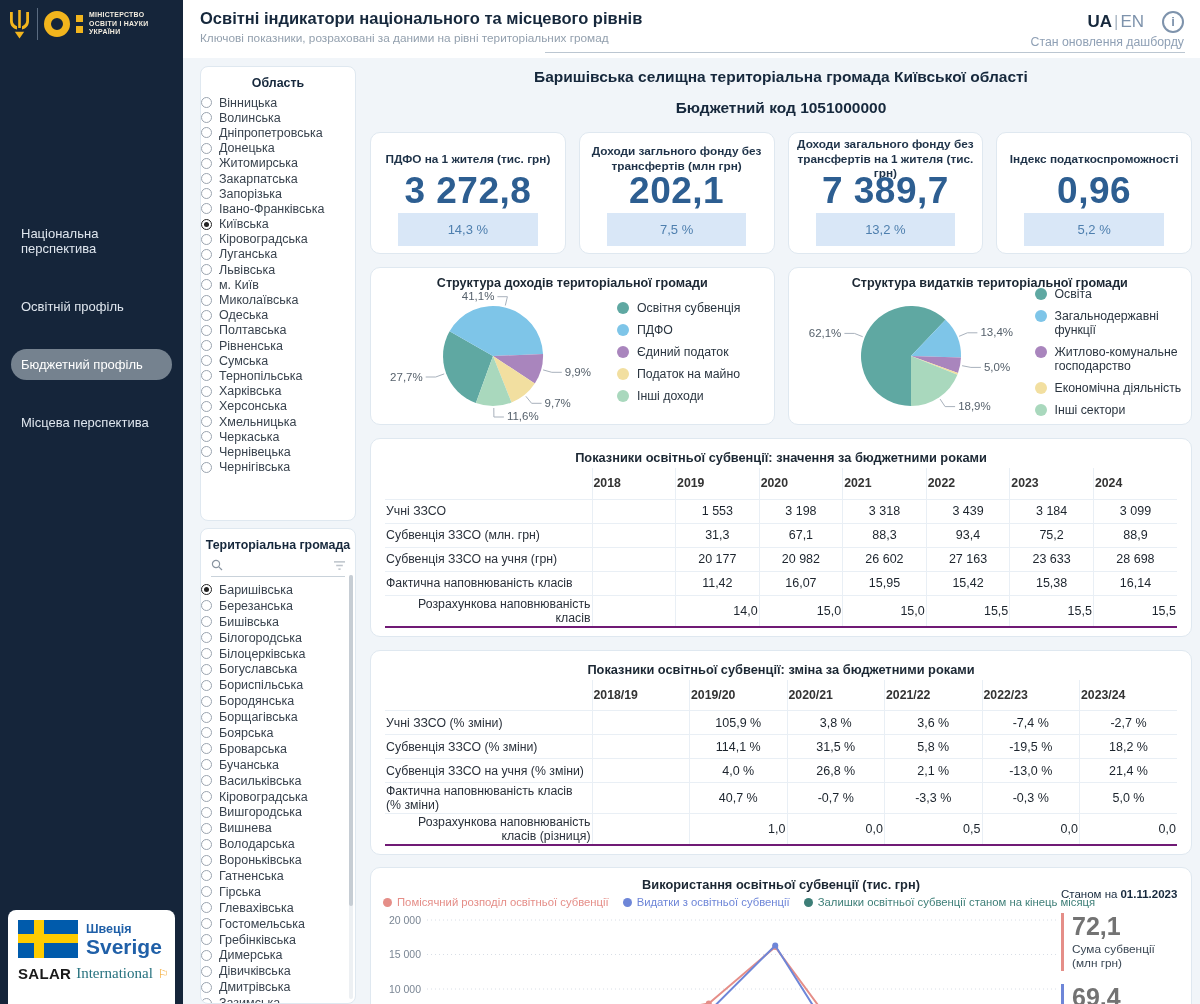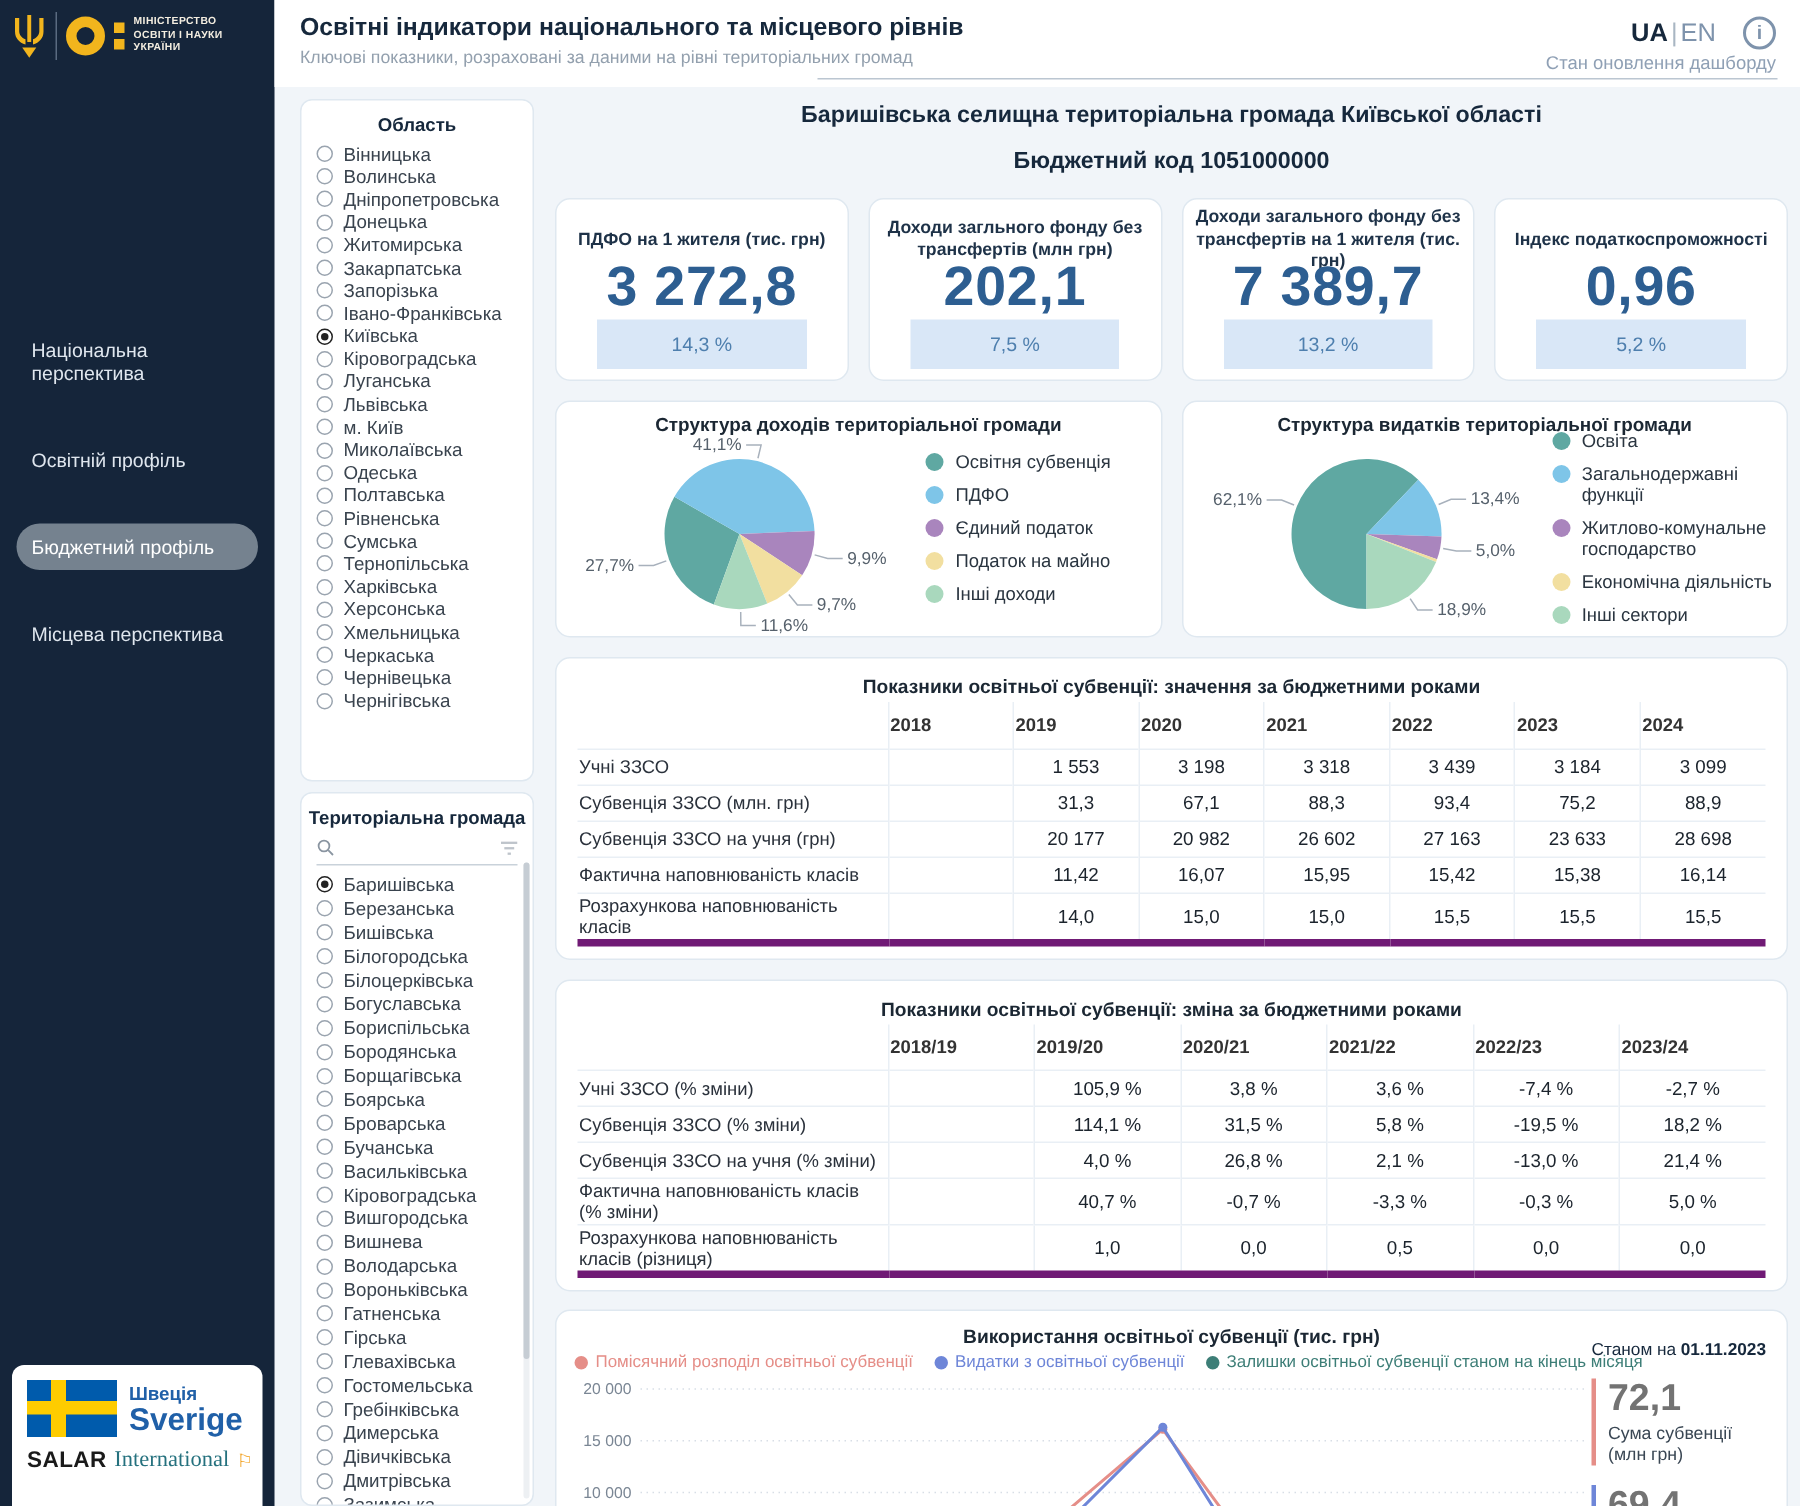--- a/index.html
+++ b/index.html
@@ -38,21 +38,21 @@
   .lang .en { color:#7E93AC; cursor:pointer; }
   .info-ic { position:absolute; top:11px; right:16px; width:22px; height:22px; border:2px solid #7E93AC; border-radius:50%; color:#7E93AC; text-align:center; font-size:13px; line-height:18px; font-weight:700; cursor:pointer; }
   .update { position:absolute; top:35px; right:16px; font-size:12.3px; color:#8FA0B5; }
   .header-rule { position:absolute; top:52px; left:362px; right:15px; height:1px; background:#97A8B9; opacity:.65; }
 
   
   .panel { position:absolute; left:200px; width:156px; background:#fff; border:1px solid #DFE8F0; border-radius:8px; }
   .panel h3 { margin:9px 0 5px; text-align:center; font-size:12.4px; color:#16283C; font-weight:700; }
   #oblast-panel { top:66px; height:455px; overflow:hidden; }
   #hromada-panel { top:528px; height:476px; overflow:hidden; }
-  .list { padding-left:10px; }
+  .list { }
   .list-item { display:flex; align-items:center; gap:7px; height:15.2px; font-size:12.5px; color:#39434E; cursor:pointer; white-space:nowrap; }
   #hromada-list .list-item { height:15.9px; }
   .radio { flex:0 0 auto; width:11px; height:11px; border:1px solid #9AA4AF; border-radius:50%; position:relative; }
   .radio.checked { border-color:#222; }
   .radio.checked::after { content:""; position:absolute; inset:2px; border-radius:50%; background:#222; }
   .search-row { display:flex; align-items:center; gap:5px; margin:4px 10px 5px; border-bottom:1px solid #C9D2DA; padding-bottom:3px; }
   .search-row input { border:none; outline:none; flex:1; min-width:0; font-size:12px; color:#39434E; background:transparent; }
   .filter-ic { width:11px; height:11px; flex:0 0 auto; opacity:.55; }
   .scrollbar { position:absolute; right:2px; top:46px; bottom:4px; width:4px; background:#EDF0F3; border-radius:2px; cursor:pointer; }
   .scrollbar .thumb { position:absolute; top:0; width:4px; height:78%; background:#C6CDD4; border-radius:2px; }
@@ -77,21 +77,21 @@
   .leg-item { display:flex; gap:8px; align-items:flex-start; font-size:12.3px; color:#2A3540; line-height:1.15; }
   .leg-item .dot { width:12px; height:12px; border-radius:50%; margin-top:1px; flex:0 0 auto; }
 
   .tbl-card { margin-top:13px; padding:4px 14px 8px; }
   .tbl-card h4 { text-align:center; font-size:12.8px; color:#1B2733; margin:7px 0 3px; font-weight:700; }
   .tbl-card table { width:100%; border-collapse:collapse; table-layout:fixed; }
   .tbl-card th { font-size:12.3px; font-weight:700; color:#333; height:31px; text-align:left; }
   .tbl-card td { font-size:12.5px; color:#1C242D; height:24px; text-align:center; }
   .tbl-card td.rl { text-align:left; color:#2A313B; font-size:12.3px; }
   .tbl-card tbody td { border-top:1px solid #E9EFF5; }
-  .tbl-card tbody tr:last-child td { border-bottom:5px solid #701a75; }
+  .tbl-card tbody tr:last-child td { border-bottom:2px solid #701a75;text-align:right; }
   .tbl-card td + td, .tbl-card th + th { border-left:1px solid #E9EFF5; }
 
   .chart-card { margin-top:12px; height:235px; position:relative; }
   .chart-card h4 { margin:9px 0 0; text-align:center; font-size:12.8px; font-weight:700; color:#1B2733; }
   .line-legend { position:absolute; left:12px; top:28px; display:flex; gap:14px; font-size:11.3px; }
   .line-legend .li { display:flex; align-items:center; gap:5px; }
   .line-legend .dot8 { width:9px; height:9px; border-radius:50%; }
   #lineSvg { position:absolute; left:6px; top:42px; }
   .usage-right { position:absolute; right:8px; top:20px; width:122px; }
   .asof { font-size:11.5px; color:#16283C; }

